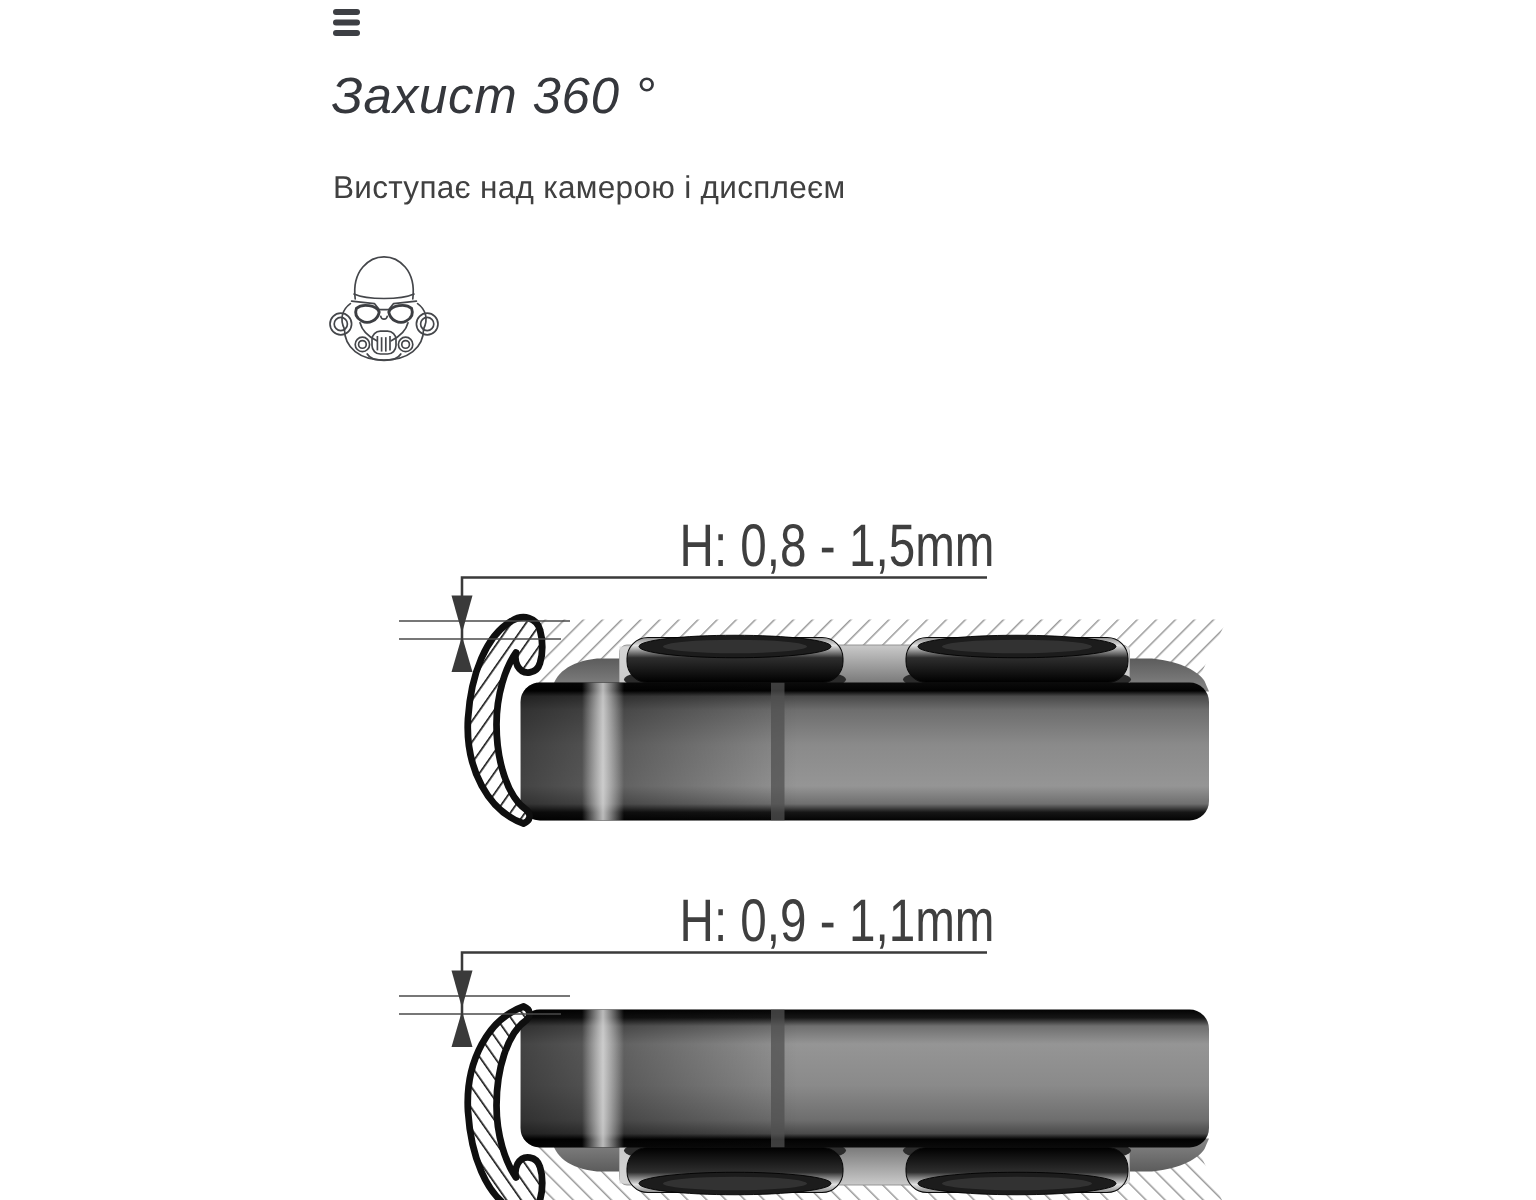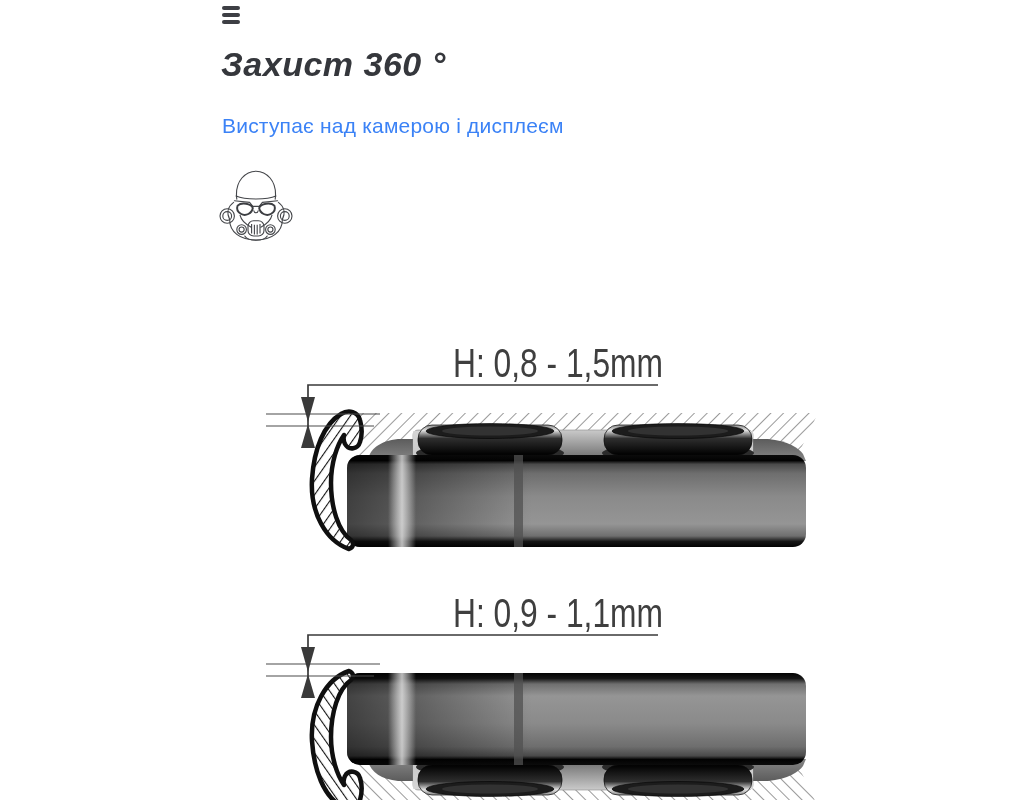--- a/index.html
+++ b/index.html
@@ -7,27 +7,27 @@
     width:1024px;height:800px;position:relative;overflow:hidden;
     background:#ffffff;font-family:"Liberation Sans",sans-serif;
   }
   .abs{position:absolute;}
   
   .menu{left:222px;top:6px;width:18px;cursor:pointer;}
   .menu .bar{width:18px;height:3.6px;background:#3d3f44;border-radius:2px;margin-bottom:3.4px;}
   
   .title{
     left:221px;top:44px;width:560px;
-    font-size:34px;font-weight:bold;font-style:italic;
+    font-size:34px;font-weight:normal;font-style:italic;
     color:#35373c;letter-spacing:.5px;line-height:1.2;
   }
   
   .subtitle{
     left:222px;top:114px;width:640px;
-    font-size:21px;color:#3b82f6;letter-spacing:.2px;
+    font-size:21px;color:#404040;letter-spacing:.2px;
   }
   .helmet{left:216px;top:164px;}
   .diagram{pointer-events:none;}
   svg text.dim{
     font-family:"Liberation Sans",sans-serif;
     fill:#3f3f3f;
   }
   .defsvg{position:absolute;width:0;height:0;overflow:hidden;}
 </style>
 </head>

